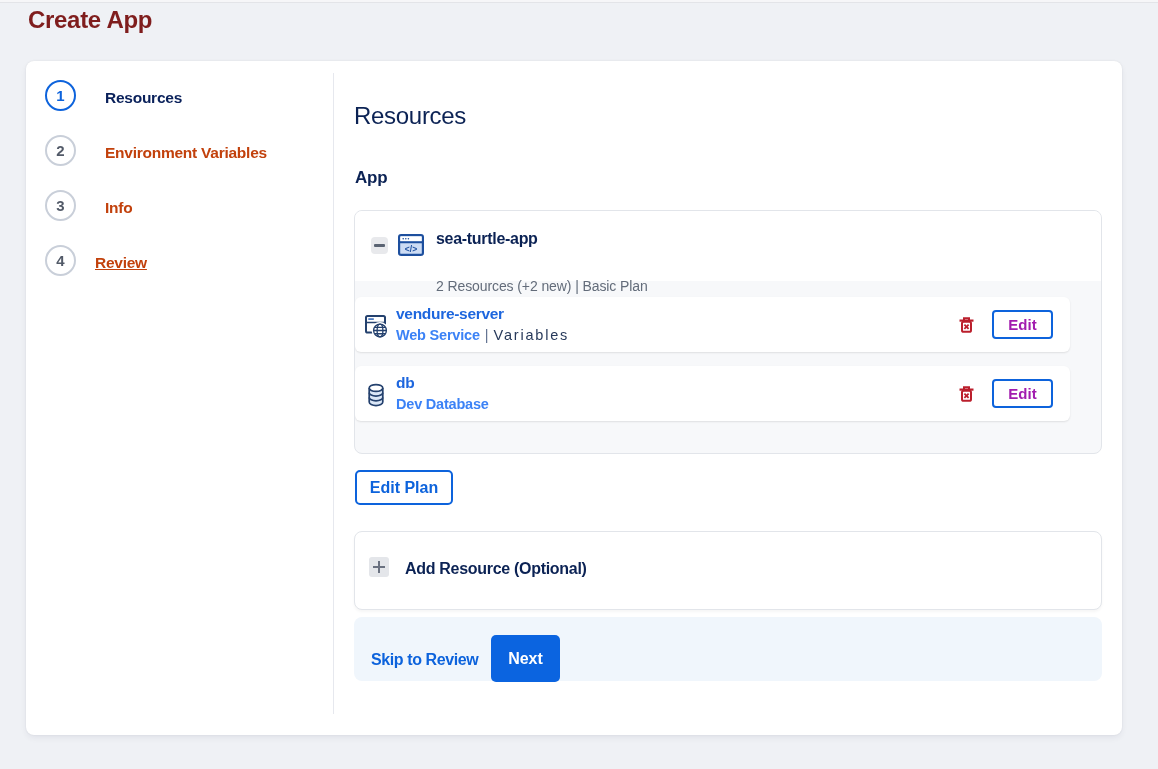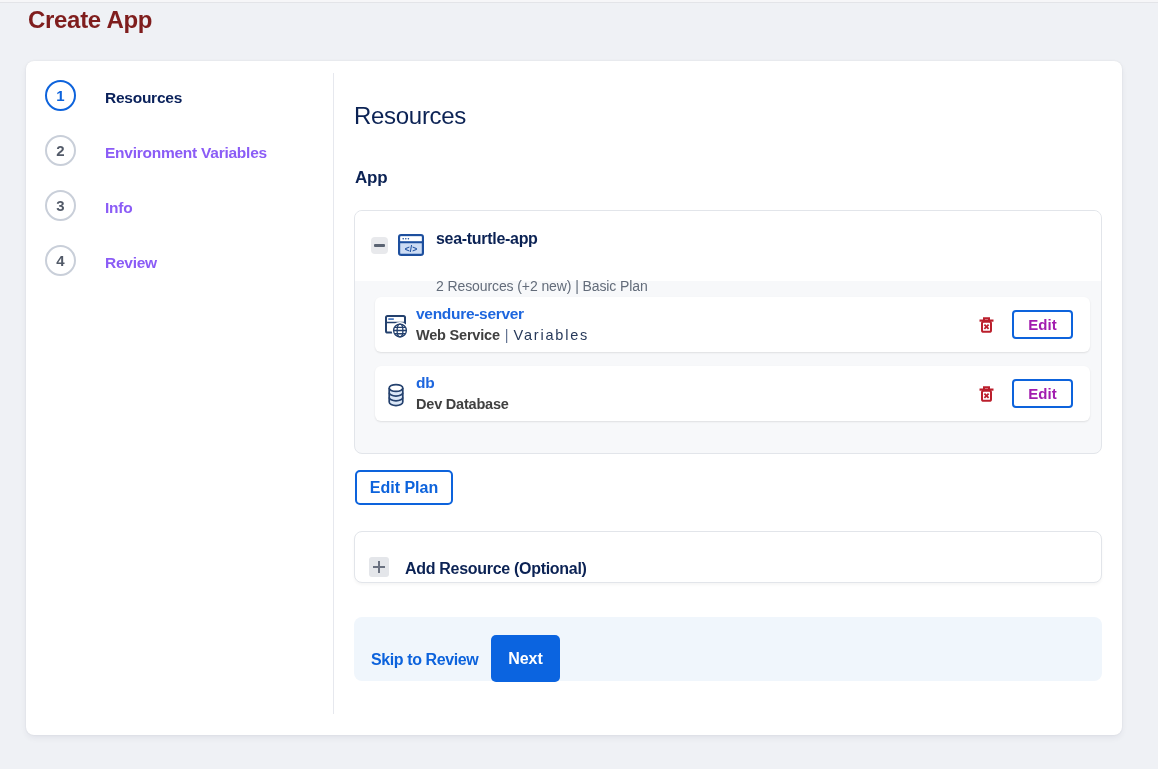--- a/index.html
+++ b/index.html
@@ -6,45 +6,45 @@
   html,body { width:1158px; height:769px; background:#eff1f5; font-family:"Liberation Sans", sans-serif; overflow:hidden; }
   .abs { position:absolute; }
   #stage { position:relative; width:1158px; height:769px; }
   .topstrip { left:0; top:0; width:1158px; height:3px; background:#f6f6f8; border-bottom:1px solid #e3e4e8; }
   h1.pagetitle { left:28px; top:8px; font-size:24px; font-weight:700; color:#7f1d1d; line-height:1; letter-spacing:-0.3px; }
   .card { left:26px; top:61px; width:1096px; height:674px; background:#ffffff; border-radius:8px; box-shadow:0 0 2px rgba(0,0,0,0.08), 0 3px 6px rgba(10,20,60,0.06); }
   .divider { left:333px; top:73px; width:1px; height:641px; background:#e6e8ee; }
   
   .step-c { width:31px; height:31px; border-radius:50%; border:2px solid #c9cfd9; color:#525a68; font-size:15px; font-weight:700; display:flex; align-items:center; justify-content:center; background:#fff; }
   .step-c.active { border-color:#0d63dc; color:#0d63dc; }
-  .step-l { font-size:15.5px; font-weight:700; color:#8b5cf6; line-height:1; letter-spacing:-0.25px; }
+  .step-l { font-size:15.5px; font-weight:700; color:#c2410c; line-height:1; letter-spacing:-0.25px; }
   .step-l.active { color:#09205a; }
   
   h2.restitle { left:354px; top:104px; font-size:24px; font-weight:500; color:#0b2254; line-height:1; letter-spacing:-0.3px; }
   h3.apptitle { left:355px; top:169px; font-size:17px; font-weight:700; color:#0b2254; line-height:1; letter-spacing:-0.2px; }
   .appbox { left:354px; top:210px; width:748px; height:244px; background:#f7f8fa; border:1px solid #e2e5ea; border-radius:8px; overflow:hidden; }
   .appbox .hdr { position:absolute; left:0; top:0; width:100%; height:70px; background:#fff; }
   .minusbtn { position:absolute; left:16px; top:26px; width:17px; height:17px; background:#e8e9ec; border-radius:4px; }
   .minusbtn:after { content:""; position:absolute; left:3px; top:7px; width:11px; height:2.5px; background:#5a6372; border-radius:1px; }
   .apptxt-t { position:absolute; left:81px; top:20px; font-size:16px; font-weight:700; color:#0b2254; line-height:1; letter-spacing:-0.3px; }
   .apptxt-s { position:absolute; left:81px; top:40px; font-size:14px; color:#636c7a; line-height:1; letter-spacing:-0.1px;margin-top:28px; }
-  .rowcard { position:absolute; left:20px; width:715px; height:55px; background:#fff; border-radius:6px; box-shadow:0 1px 2px rgba(0,0,0,0.10);text-align:center; }
+  .rowcard { position:absolute; left:0; width:715px; height:55px; background:#fff; border-radius:6px; box-shadow:0 1px 2px rgba(0,0,0,0.10);text-align:center; }
   .row1 { top:86px; }
   .row2 { top:155px; }
   .rtitle { position:absolute; left:41px; top:9px; font-size:15.5px; font-weight:700; color:#1d66de; line-height:1; letter-spacing:-0.3px; }
   .rsub { position:absolute; left:41px; top:31px; font-size:14.5px; color:#2d3b55; line-height:1; }
   .rsub b { letter-spacing:-0.2px; }
   .pipe { margin:0 5px; color:#5f6f8f; font-weight:400; }
   .wide { letter-spacing:1.8px; color:#27395a; }
-  .rsub b { color:#404040; }
+  .rsub b { color:#3b82f6; }
   .editbtn { position:absolute; left:637px; top:13px; width:61px; height:29px; border:2px solid #0d63dc; border-radius:4px; background:#fff; color:#a21caf; font-size:15px; font-weight:700; display:flex; align-items:center; justify-content:center; }
   .trash { position:absolute; left:604px; top:20px; }
   .ricon { position:absolute; left:9px; top:13px; }
   .editplan { left:355px; top:470px; width:98px; height:35px; border:2px solid #0d63dc; border-radius:5px; background:#fff; color:#0d63dc; font-size:16px; font-weight:700; display:flex; align-items:center; justify-content:center; }
-  .addbox { left:354px; top:531px; width:748px; height:52px; background:#fff; border:1px solid #e2e5ea; border-radius:8px; box-shadow:0 2px 3px rgba(0,0,0,0.04); }
+  .addbox { left:354px; top:531px; width:748px; height:79px; background:#fff; border:1px solid #e2e5ea; border-radius:8px; box-shadow:0 2px 3px rgba(0,0,0,0.04); }
   .plusbtn { position:absolute; left:14px; top:25px; width:20px; height:20px; background:#e4e6ea; border-radius:3px; }
   .plusbtn:before { content:""; position:absolute; left:4px; top:9px; width:12px; height:2px; background:#6a7180; }
   .plusbtn:after { content:""; position:absolute; left:9px; top:4px; width:2px; height:12px; background:#6a7180; }
   .addtxt { position:absolute; left:50px; top:29px; font-size:16px; font-weight:700; color:#0b2254; line-height:1; letter-spacing:-0.3px; }
   .footer { left:354px; top:617px; width:748px; height:64px; background:#f0f6fc; border-radius:8px; }
   .skiptxt { position:absolute; left:17px; top:35px; font-size:16px; font-weight:700; color:#0d63dc; line-height:1; letter-spacing:-0.4px; }
   .nextbtn { position:absolute; left:137px; top:18px; width:69px; height:47px; background:#0b64e0; border-radius:5px; color:#fff; font-size:16px; font-weight:700; display:flex; align-items:center; justify-content:center; }
 </style>
 </head>
 <body>
@@ -54,21 +54,21 @@
   <div class="abs card"></div>
   <div class="abs divider"></div>
 
   <div class="abs step-c active" style="left:45px; top:80px;">1</div>
   <div class="abs step-l active" style="left:105px; top:90px;">Resources</div>
   <div class="abs step-c" style="left:45px; top:135px;">2</div>
   <div class="abs step-l" style="left:105px; top:145px;">Environment Variables</div>
   <div class="abs step-c" style="left:45px; top:190px;">3</div>
   <div class="abs step-l" style="left:105px; top:200px;">Info</div>
   <div class="abs step-c" style="left:45px; top:245px;">4</div>
-  <div class="abs step-l" style="left:105px; top:255px;">Review</div>
+  <div class="abs step-l" style="left:95px; top:255px;text-decoration:underline;">Review</div>
 
   <h2 class="abs restitle">Resources</h2>
   <h3 class="abs apptitle">App</h3>
 
   <div class="abs appbox">
     <div class="hdr">
       <div class="minusbtn"></div>
       <svg style="position:absolute;left:43px;top:23px;" width="26" height="22" viewBox="0 0 26 22">
         <rect x="1.1" y="1.1" width="23.8" height="19.8" rx="2" fill="#cddcf4" stroke="#1d4f9e" stroke-width="2.2"></rect>
         <rect x="2.4" y="2.4" width="21.2" height="4.6" fill="#ffffff"></rect>

